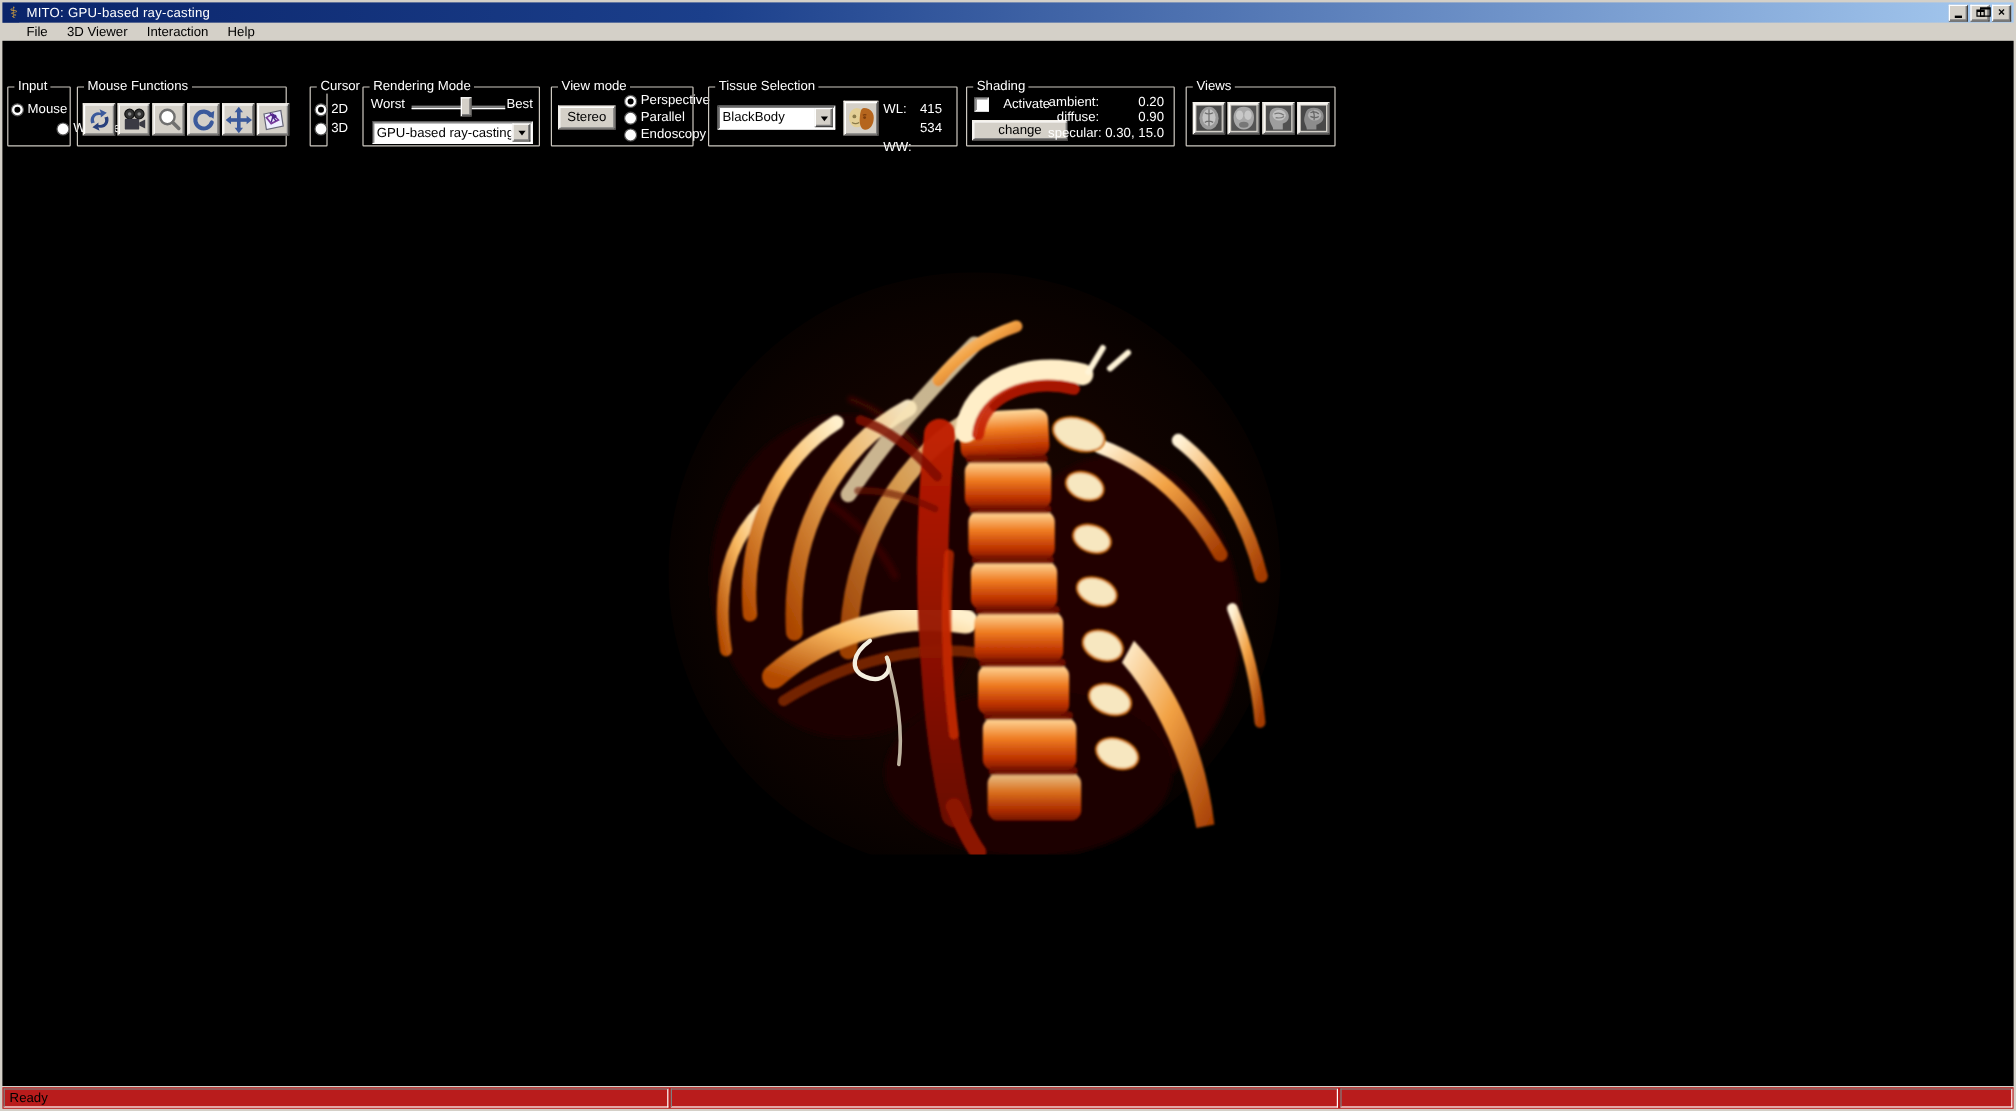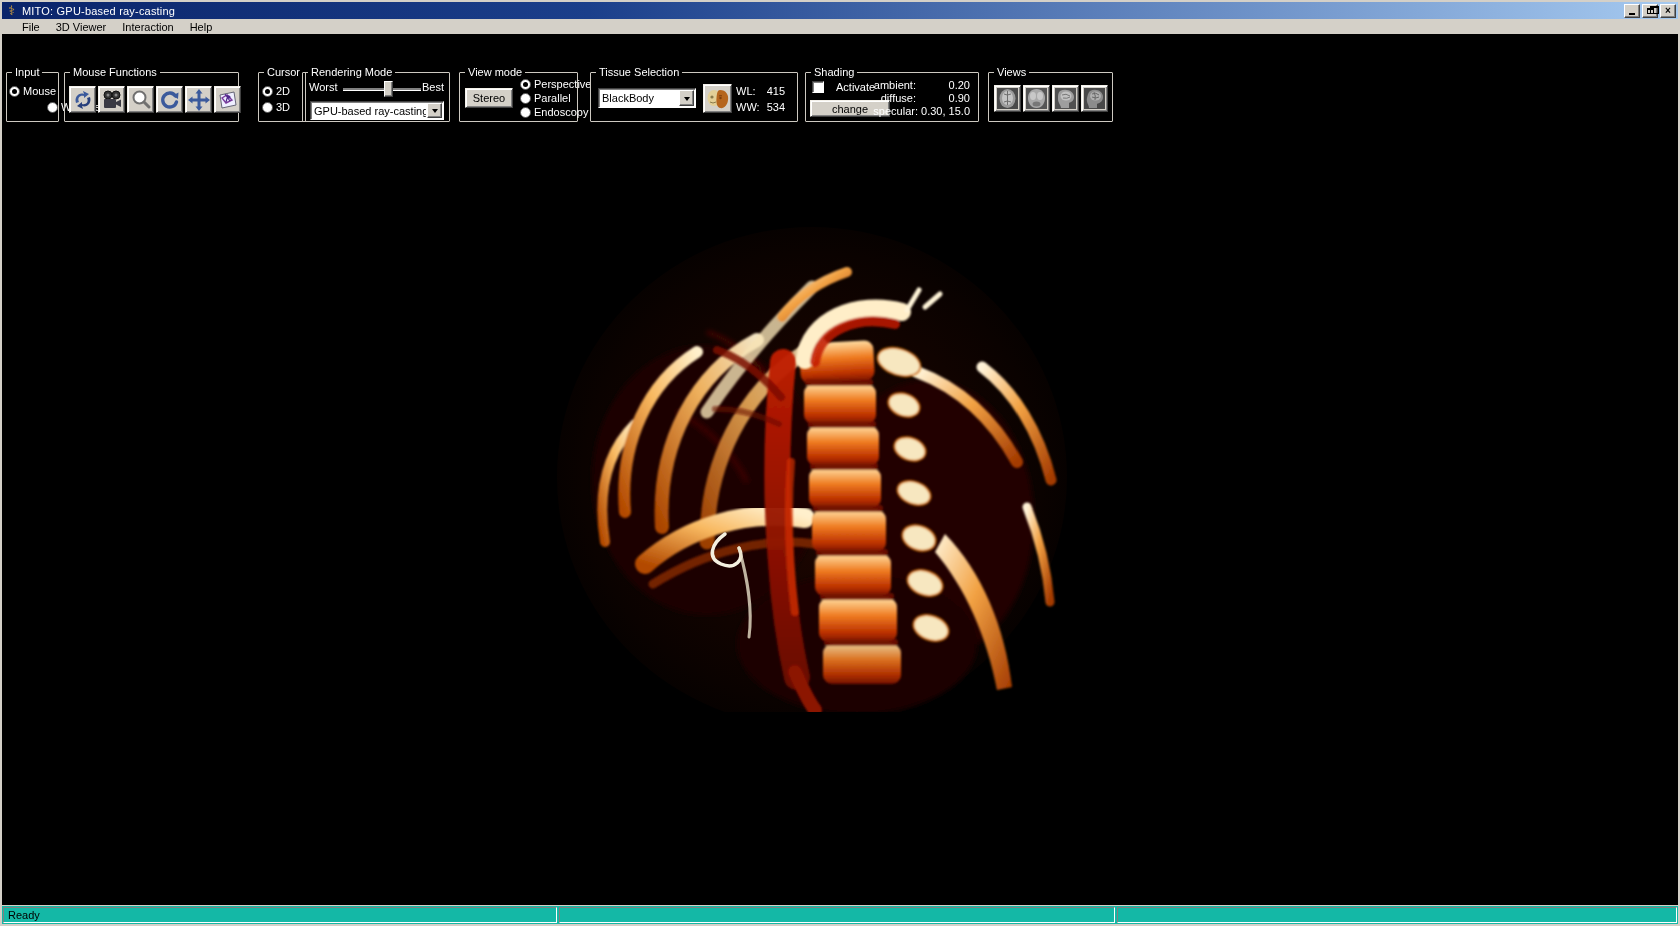--- a/index.html
+++ b/index.html
@@ -71,21 +71,21 @@
                   border-bottom:1px solid #fff; }
   .slider-thumb { position:absolute; top:-7px; width:9px; height:16px; background:#d4d0c8;
                   border:1px solid; border-color:#fff #404040 #404040 #fff;
                   box-shadow:inset -1px -1px 0 #808080; }
 
   .lbl { font-size:11px; color:#fff; position:absolute; white-space:nowrap; }
   .val { font-size:11px; color:#fff; position:absolute; text-align:right; white-space:nowrap; }
 
   
   #statusbar { position:absolute; left:2px; right:2px; bottom:2px; height:18px;
-               background:#14b8a6; display:flex; gap:2px; padding:1px; }
+               background:#b91c1c; display:flex; gap:2px; padding:1px; }
   .status-panel { border:1px solid; border-color:#808080 #fff #fff #808080;
                   font-size:11px; color:#000; display:flex; align-items:center;
                   padding:0 4px; }
   .sp1 { width:554px; } .sp2 { width:556px; } .sp3 { flex:1; }
 
   
   #render { position:absolute; left:555px; top:178px; width:520px; height:500px; }
 </style>
 </head>
 <body>
@@ -178,21 +178,21 @@
           <svg width="22" height="22" viewBox="0 0 22 22">
             <path d="M3 6 L17 3 L19 16 L5 19 Z" fill="#eef" stroke="#667"></path>
             <path d="M5 9 L10 6 L15 11 L9 14 Z" fill="none" stroke="#7a3c9c" stroke-width="1.4"></path>
             <path d="M8 5 L13 12 M11 6 L9 13" stroke="#50288c" stroke-width="1.2"></path>
             <circle cx="12" cy="8" r="1.5" fill="#50288c"></circle>
           </svg>
         </div>
       </div>
     </div>
 
-    <div class="group" style="left:256px; width:48px;">
+    <div class="group" style="left:256px; width:15px;">
       <div class="group-label">Cursor</div>
       <div class="radio-row" style="left:3px; top:12px;">
         <span class="radio on">
             <span class="dot"></span>
           </span>
         <span>2D</span>
       </div>
       <div class="radio-row" style="left:3px; top:28px;">
         <span class="radio"></span>
         <span>3D</span>
@@ -242,21 +242,21 @@
           <ellipse cx="8" cy="11" rx="6.5" ry="8" fill="#e3cf96"></ellipse>
           <circle cx="6" cy="10" r="1.6" fill="#8a7a4a"></circle>
           <path d="M4 15 q3 2 6 0" stroke="#8a7a4a" fill="none"></path>
           <path d="M14 3 C20 3 23 8 22 13 C21.5 18 18 22 14 21 C11 20 10 16 10.5 11 C11 6 11.5 3 14 3 Z" fill="#b5651d"></path>
           <path d="M13 9 q2 -1 3 0" stroke="#7c3d0c" fill="none"></path>
           <circle cx="14.5" cy="11" r="1.2" fill="#7c3d0c"></circle>
         </svg>
       </div>
       <div class="lbl" style="left:145px; top:12px;">WL:</div>
       <div class="val" style="right:12px; top:12px;">415</div>
-      <div class="lbl" style="left:145px; top:28px;">WW:</div>
+      <div class="lbl" style="left:145px; top:44px;">WW:</div>
       <div class="val" style="right:12px; top:28px;">534</div>
     </div>
 
     <div class="group" style="left:803px; width:174px;">
       <div class="group-label">Shading</div>
       <div class="radio-row" style="left:6px; top:8px;gap:12px;">
         <span class="checkbox"></span>
         <span>Activate</span>
       </div>
       <div class="btn" style="position:absolute; left:4px; top:27px; width:80px; height:17px;">change</div>

